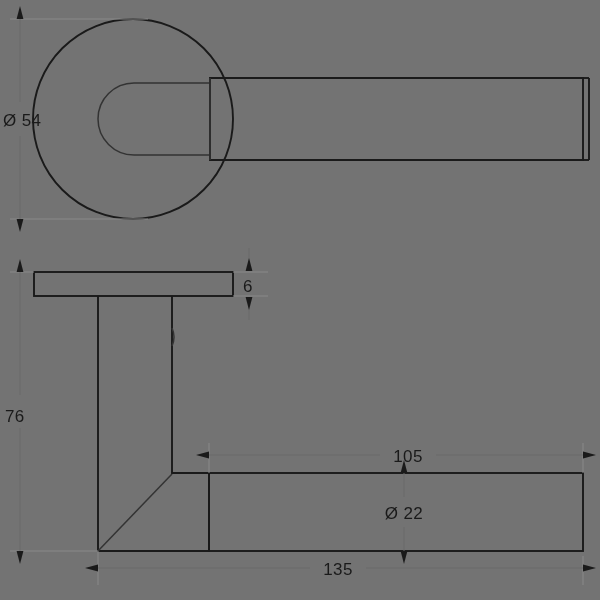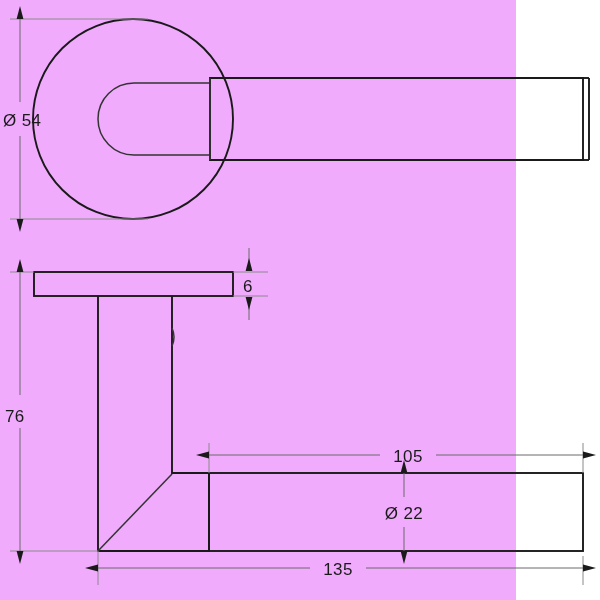--- a/index.html
+++ b/index.html
@@ -8,23 +8,23 @@
     background: #ffffff;
   }
   body {
     width: 600px;
     height: 600px;
     font-family: "Liberation Sans", sans-serif;
     overflow: hidden;
   }
   #drawing-root {
     position: relative;
-    width: 516px;
+    width: 600px;
     height: 600px;
-    background: #f0abfc;
+    background: #737373;
   }
   svg#technical-drawing {
     display: block;
     width: 600px;
     height: 600px;
   }
   .part-outline {
     fill: none;
     stroke: #1a1a1a;
     stroke-width: 1.9;

